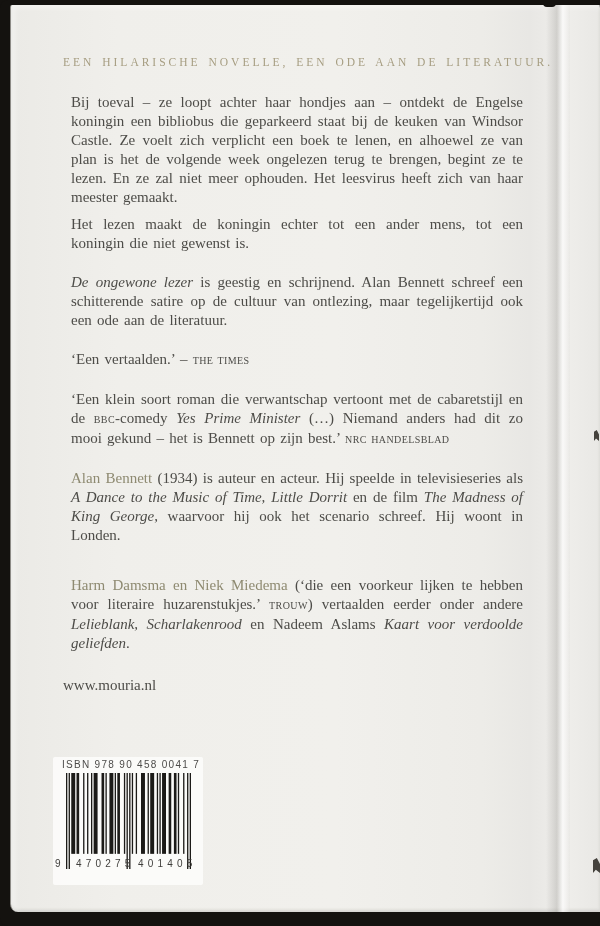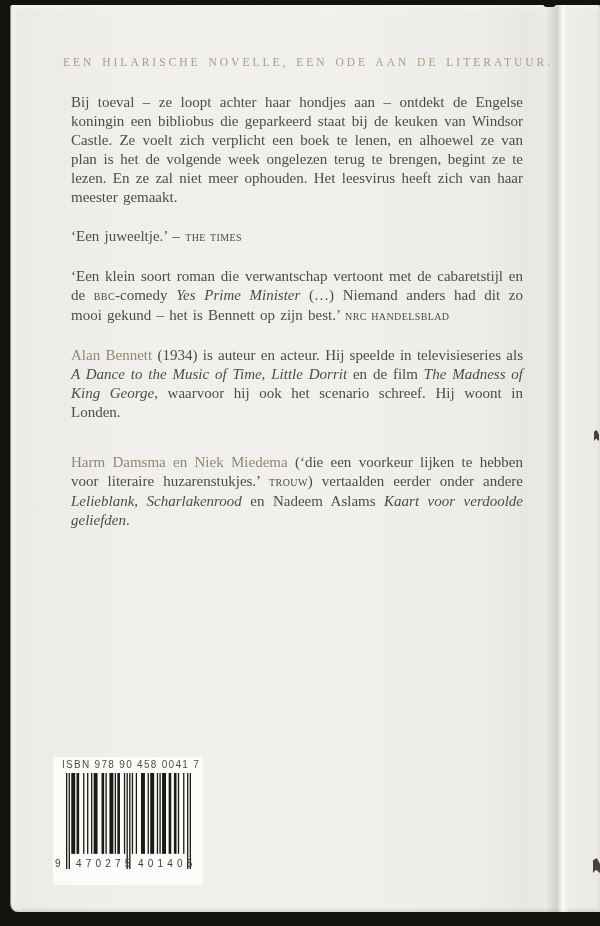--- a/index.html
+++ b/index.html
@@ -79,25 +79,28 @@
 <body>
 
 <div class="photo">
   <div class="cover">
     <div class="crease"></div>
 
     <div class="content">
       <div class="tagline">EEN HILARISCHE NOVELLE, EEN ODE AAN DE LITERATUUR.</div>
       <div id="paras">
           <p class="para "><span class="plain">Bij toeval – ze loopt achter haar hondjes aan – ontdekt de Engelse koningin een bibliobus die geparkeerd staat bij de keuken van Windsor Castle. Ze voelt zich verplicht een boek te lenen, en alhoewel ze van plan is het de volgende week ongelezen terug te brengen, begint ze te lezen. En ze zal niet meer ophouden. Het leesvirus heeft zich van haar meester gemaakt.</span></p>
-          <p class="para g20"><span class="plain">‘Een juweeltje.’ – </span><span class="caps">THE TIMES</span></p>
+          <p class="para "><span class="plain">Het lezen maakt de koningin echter tot een ander mens, tot een koningin die niet gewenst is.</span></p>
+          <p class="para g20"><span class="italic">De ongewone lezer</span><span class="plain"> is geestig en schrijnend. Alan Bennett schreef een schitterende satire op de cultuur van ontlezing, maar tegelijkertijd ook een ode aan de literatuur.</span></p>
+          <p class="para g20"><span class="plain">‘Een vertaalden.’ – </span><span class="caps">THE TIMES</span></p>
           <p class="para g20"><span class="plain">‘Een klein soort roman die verwantschap vertoont met de cabaretstijl en de </span><span class="caps">BBC</span><span class="plain">-comedy </span><span class="italic">Yes Prime Minister</span><span class="plain"> (…) Niemand anders had dit zo mooi gekund – het is Bennett op zijn best.’ </span><span class="caps">NRC HANDELSBLAD</span></p>
           <p class="para g20"><span class="name">Alan Bennett</span><span class="plain"> (1934) is auteur en acteur. Hij speelde in televisieseries als </span><span class="italic">A Dance to the Music of Time, Little Dorrit</span><span class="plain"> en de film </span><span class="italic">The Madness of King George</span><span class="plain">, waarvoor hij ook het scenario schreef. Hij woont in Londen.</span></p>
           <p class="para g31"><span class="name">Harm Damsma en Niek Miedema</span><span class="plain"> (‘die een voorkeur lijken te hebben voor literaire huzarenstukjes.’ </span><span class="caps">TROUW</span><span class="plain">) vertaalden eerder onder andere </span><span class="italic">Lelieblank, Scharlakenrood</span><span class="plain"> en Nadeem Aslams </span><span class="italic">Kaart voor verdoolde geliefden</span><span class="plain">.</span></p>
         </div>
+      <div class="site">www.mouria.nl</div>
     </div>
 
     <div class="barcode-box">
       <div class="isbn-label">ISBN 978 90 458 0041 7</div>
       <svg id="barcode" class="bars" viewBox="0 0 95 95" preserveAspectRatio="none">
           <rect x="0" y="0" width="1" height="95" fill="#1c1b18"></rect>
           <rect x="2" y="0" width="1" height="95" fill="#1c1b18"></rect>
           <rect x="4" y="0" width="3" height="80" fill="#1c1b18"></rect>
           <rect x="8" y="0" width="2" height="80" fill="#1c1b18"></rect>
           <rect x="13" y="0" width="1" height="80" fill="#1c1b18"></rect>

